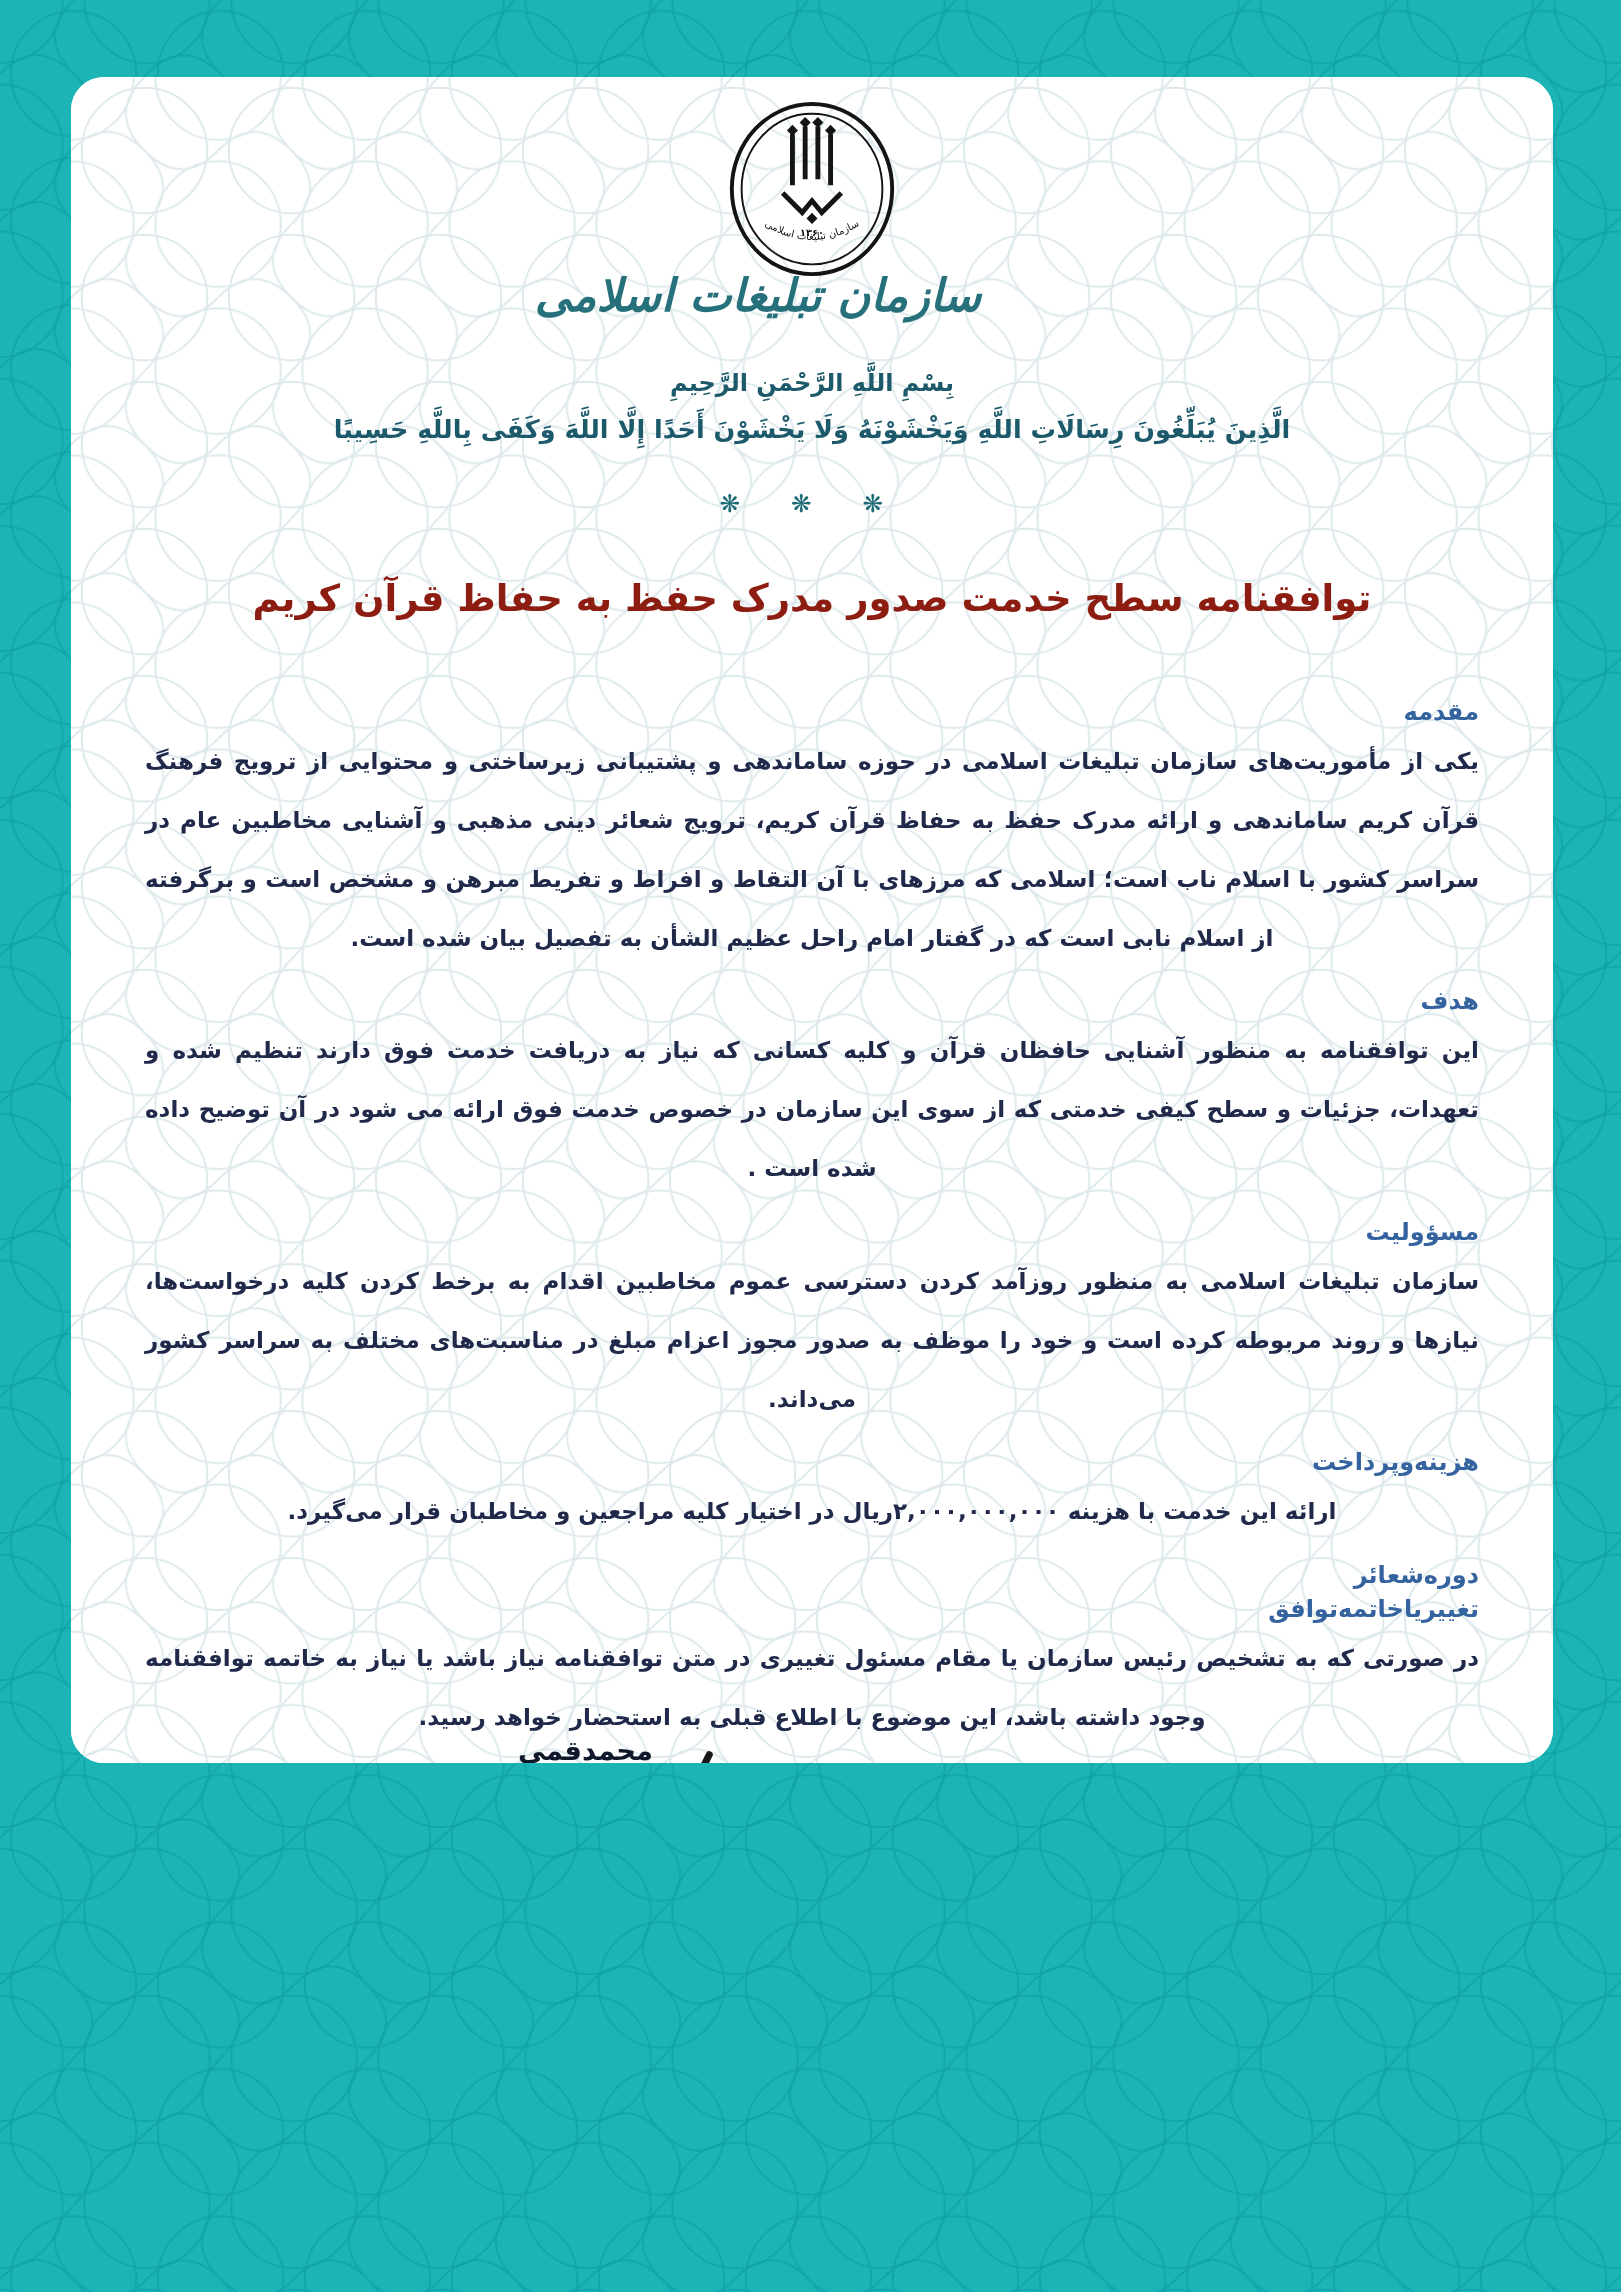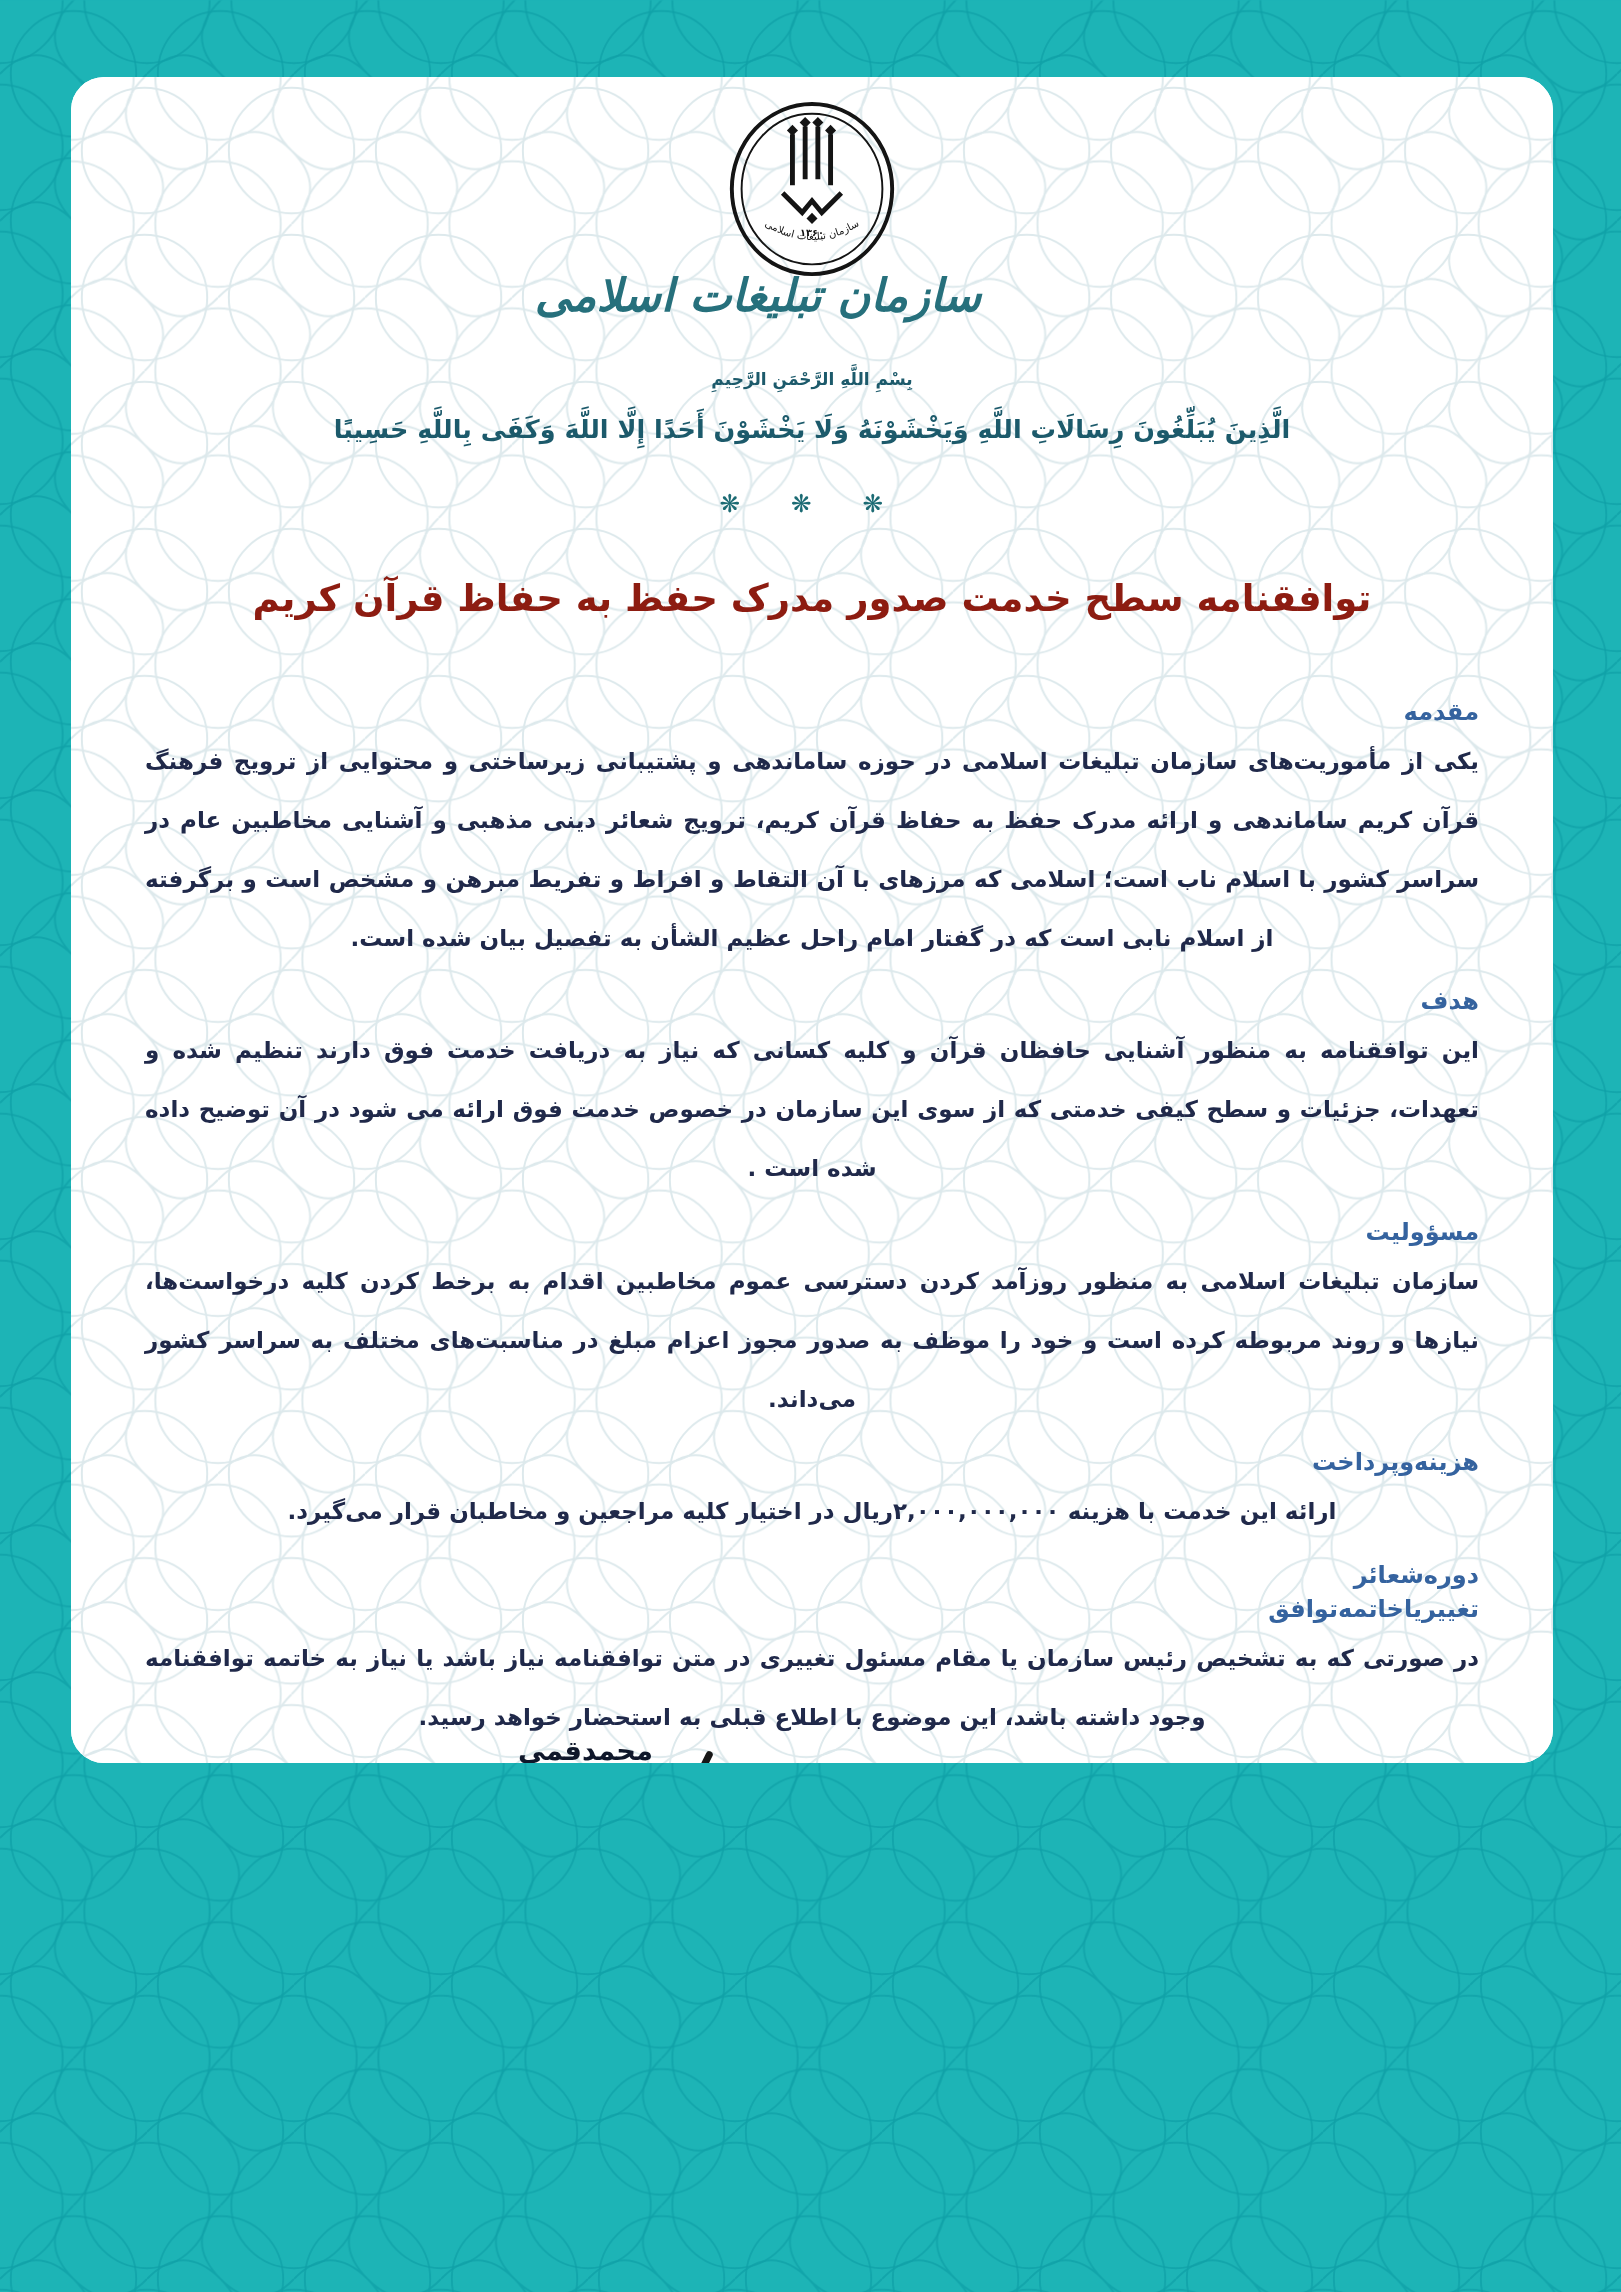--- a/index.html
+++ b/index.html
@@ -14,21 +14,21 @@
     background:#ffffff;border-radius:33px;overflow:hidden;z-index:1;
   }
   .card-pattern{position:absolute;left:0;top:0;z-index:0;}
   .card-content{position:absolute;inset:0;z-index:1;}
   .centered{position:absolute;left:0;right:0;text-align:center;}
   .logo-wrap{position:absolute;left:50%;transform:translateX(-50%);top:21.6px;}
   .brand-callig{
     top:192px;font-size:45px;font-weight:700;font-style:italic;
     color:#26707c;transform:translateX(-54px);letter-spacing:1px;
   }
-  .bismillah{top:292px;font-size:17px;font-weight:700;color:#1c5a6b;}
+  .bismillah{top:292px;font-size:24px;font-weight:700;color:#1c5a6b;}
   .verse{top:337px;font-size:25.5px;font-weight:700;color:#1c5a6b;}
   .ornament{top:412px;font-size:24.5px;color:#1c6b74;letter-spacing:21.6px;}
   .doc-title{top:500px;font-size:37px;font-weight:700;color:#8d1c11;}
   .content{position:absolute;top:621px;left:74px;right:74px;}
   .section h2{
     font-size:24px;font-weight:700;color:#35639f;margin:0 0 5.9px 0;text-align:right;
   }
   .section p{
     font-size:23px;font-weight:700;color:#20294a;line-height:59px;margin:0 0 19.6px 0;
     text-align:justify;text-align-last:center;

